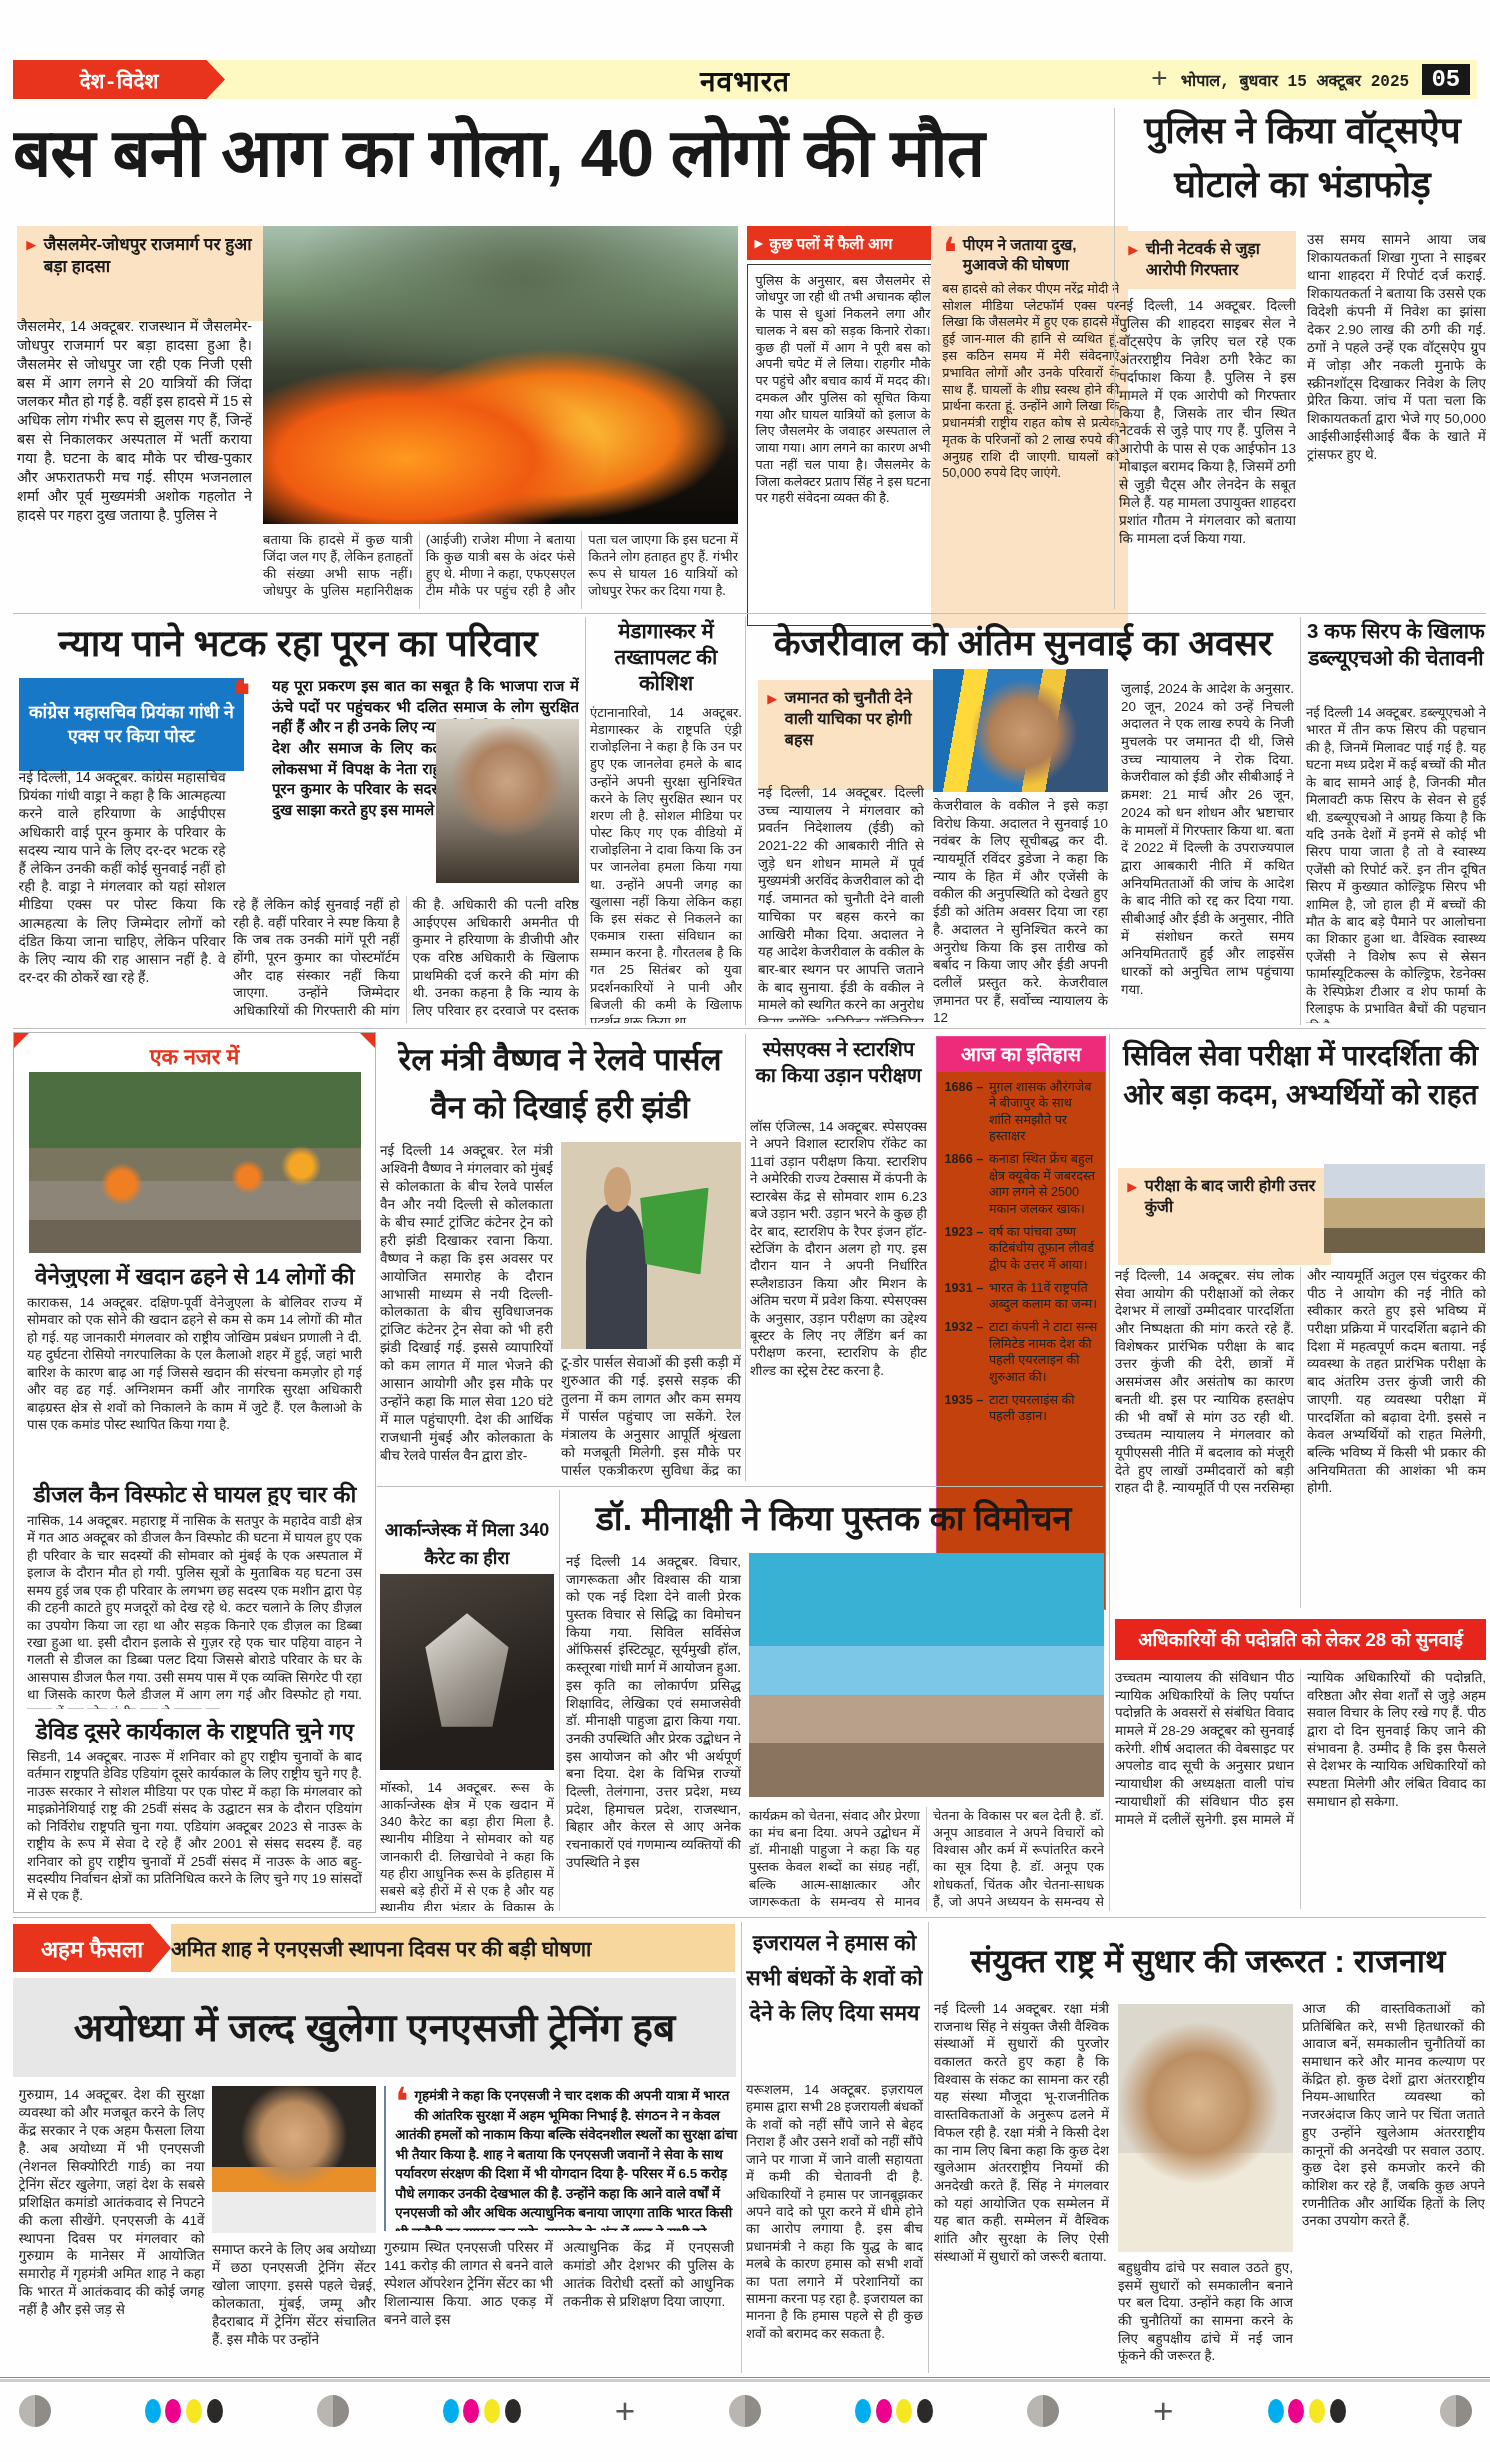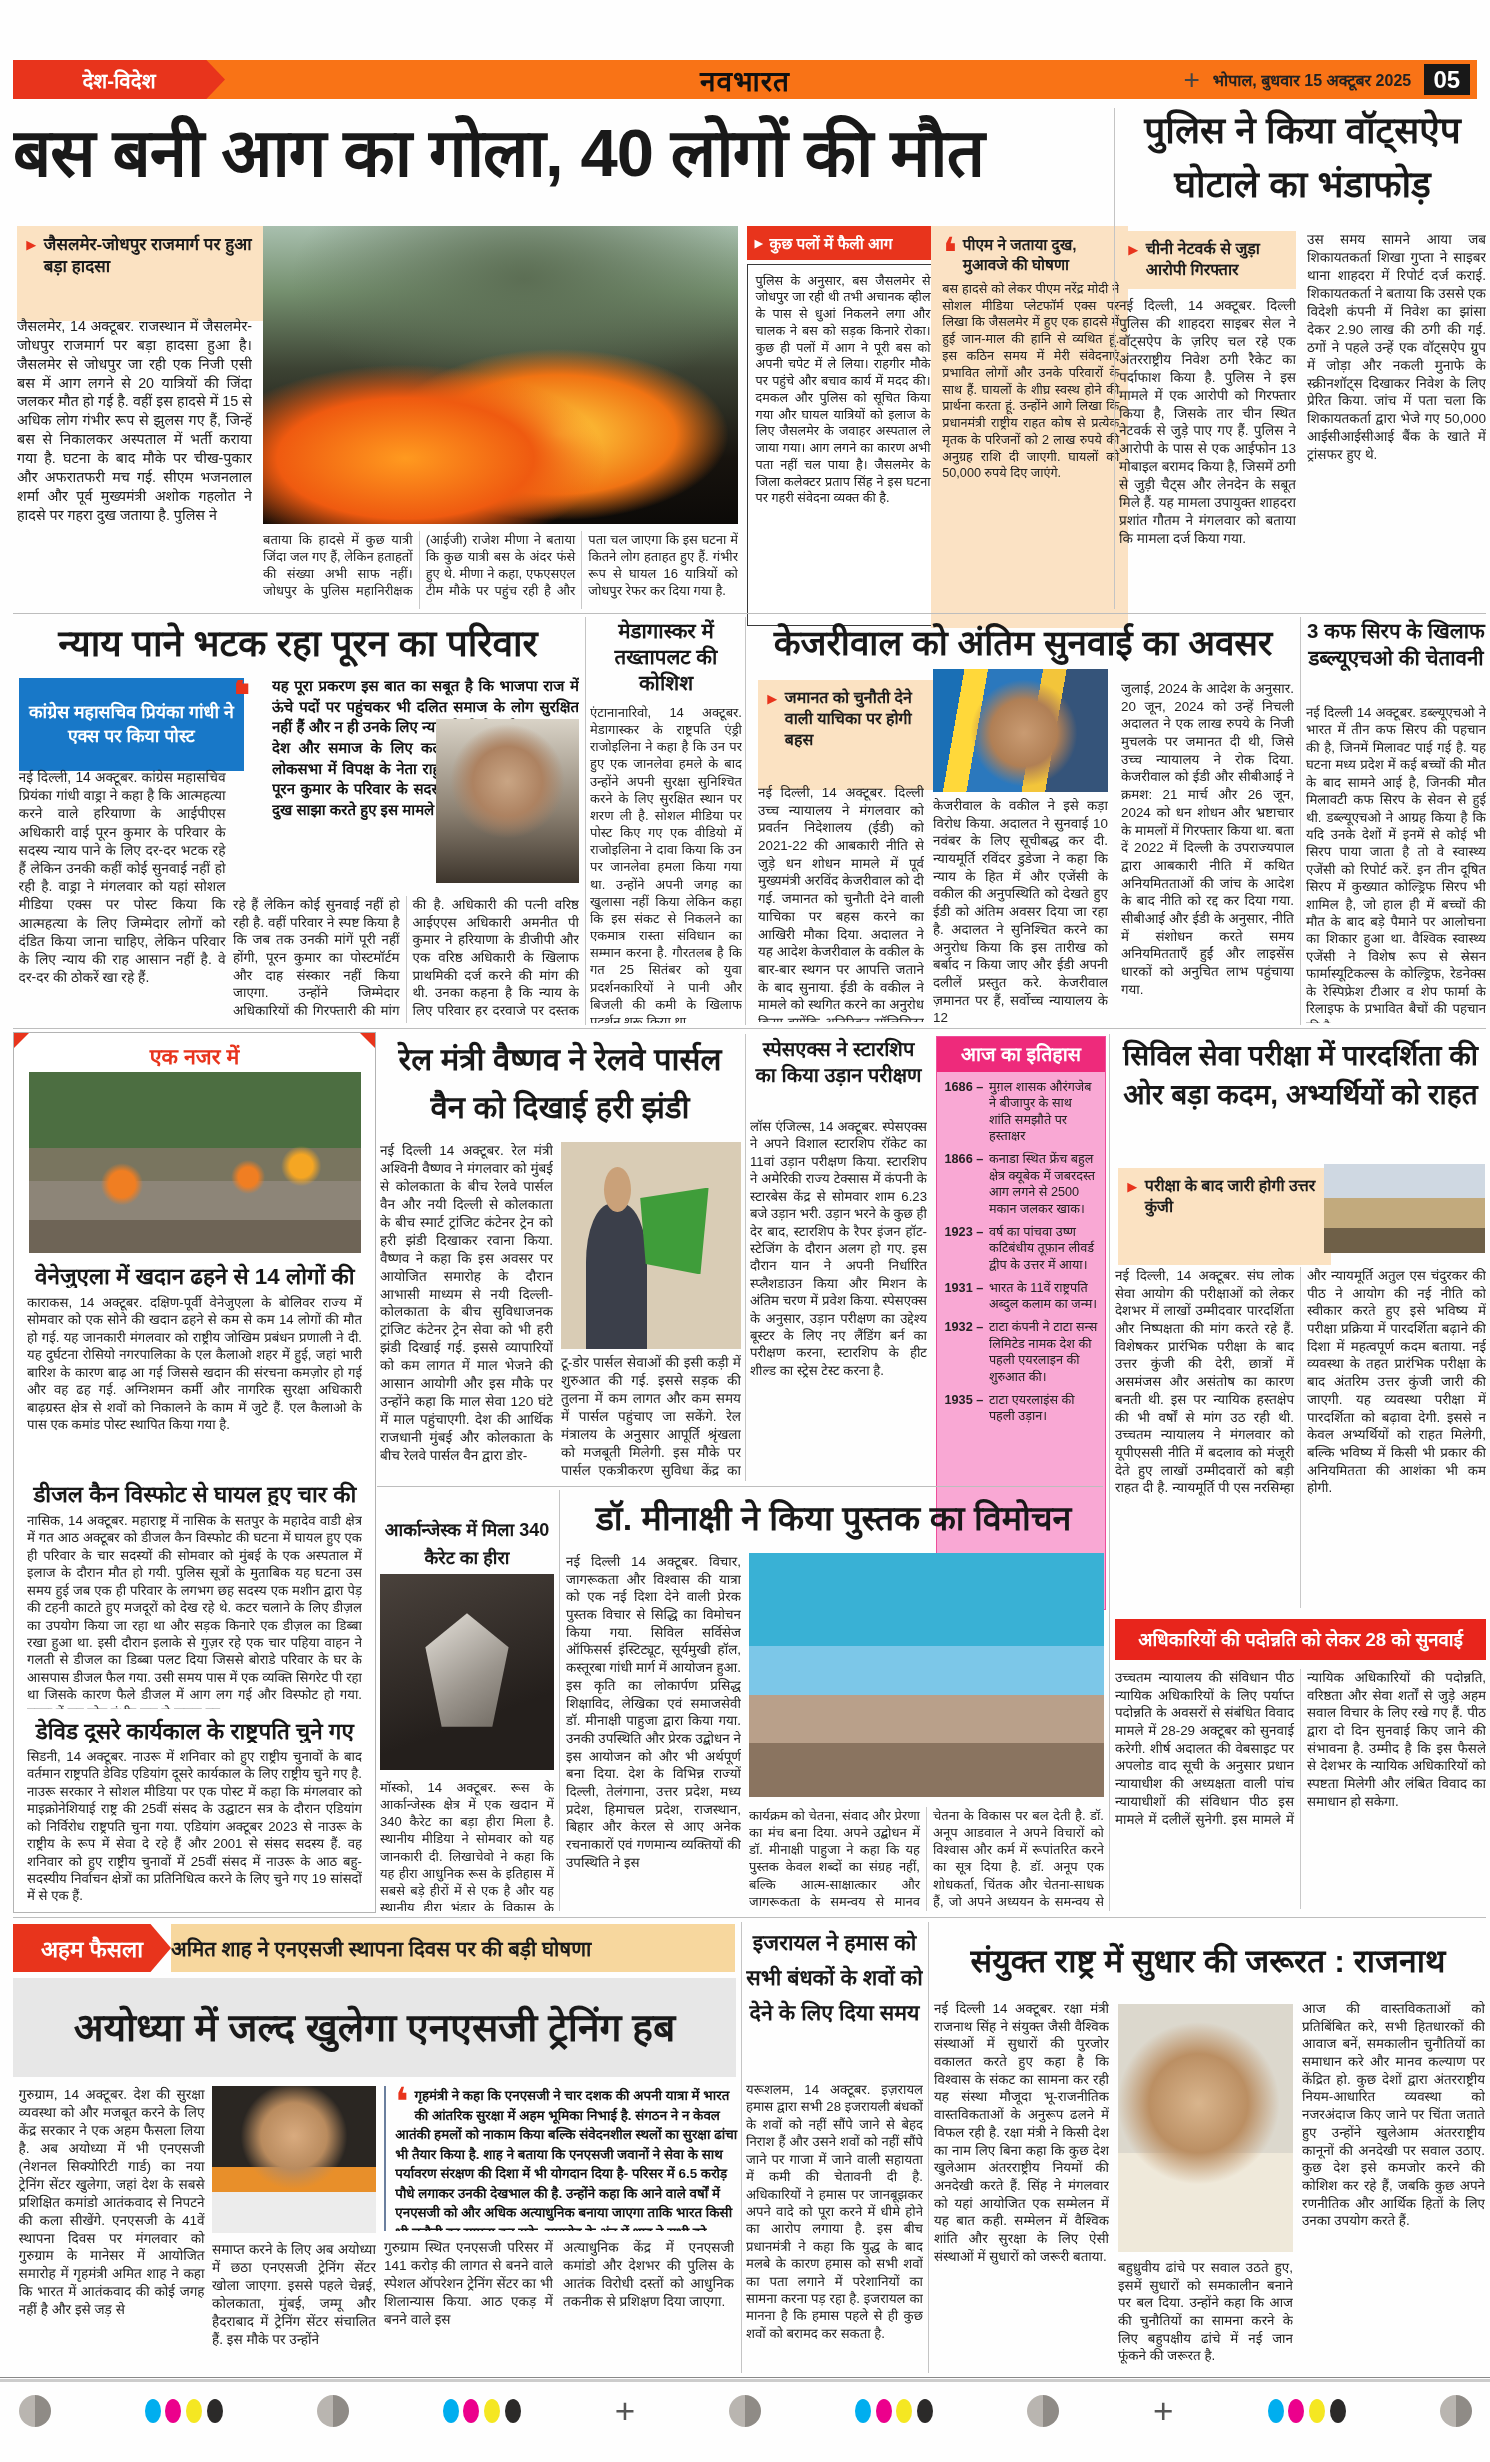--- a/index.html
+++ b/index.html
@@ -1,20 +1,20 @@
 <!DOCTYPE html>
 <html lang="hi" style="font-size:15px"><head>
 <meta charset="utf-8">
 <style>
   html,body{margin:0;padding:0;background:#ffffff;}
   .page{position:relative;width:1490px;height:2462px;background:#fefefe;overflow:hidden;
         font-family:"Liberation Sans","DejaVu Sans",sans-serif;color:#1e1e1e;}
   .abs{position:absolute;overflow:hidden;}
   
-  .hdrbar{background:#f97316;display:flex;align-items:center;}
+  .hdrbar{background:#fef9c3;display:flex;align-items:center;font-family:Liberation Mono, monospace;}
   .sectag{position:absolute;left:0;top:0;height:100%;width:212px;background:#e8341c;color:#fff;
           font-weight:bold;font-size:20.5px;display:flex;align-items:center;justify-content:center;
           clip-path:polygon(0 0,calc(100% - 18.6px) 0,100% 50%,calc(100% - 18.6px) 100%,0 100%);}
   .mast{position:absolute;left:0;right:0;text-align:center;font-weight:800;font-size:28px;color:#111;letter-spacing:0.9px;}
   .hdr-right{position:absolute;right:7.5px;top:0;height:100%;display:flex;align-items:center;gap:13px;}
   .hdr-cross{font-size:28px;font-weight:200;color:#444;}
   .hdr-date{font-weight:bold;font-size:16px;color:#222;}
   .pgno{background:#181818;color:#fff;font-weight:800;font-size:24px;padding:1.9px 9.3px;}
   
   .hl{font-weight:800;color:#191919;text-align:center;}
@@ -33,21 +33,21 @@
   .qmark{color:#e8341c;font-size:56px;line-height:0.6;font-weight:bold;}
   .quote-text{font-weight:bold;font-size:15px;line-height:1.38;color:#141414;text-align:justify;}
   .vr{background:#c4c4c4;width:0.9px;}
   .hr{background:#bdbdbd;height:0.9px;}
   
   .glance{border:0.9px solid #b3b3b3;background:#fff;}
   .glance-title{color:#e8341c;font-weight:800;font-size:21.4px;text-align:center;}
   .corner{position:absolute;width:0;height:0;border-style:solid;}
   .story-h{font-weight:800;font-size:21.4px;text-align:center;color:#191919;}
   
-  .histbox{border:1.9px solid #ee4d9b;background:#f9a8d4;}
+  .histbox{border:1.9px solid #ee4d9b;background:#c2410c;}
   .hist-hdr{background:#ee2a7b;color:#fff;font-weight:800;font-size:19.6px;text-align:center;line-height:35px;}
   .hist-item{display:flex;gap:5.6px;font-size:12.7px;line-height:1.3;margin:6.5px 7.5px;color:#222;}
   .hist-year{font-weight:bold;white-space:nowrap;}
   .redbar{background:#e8251c;color:#fff;font-weight:800;font-size:18.6px;text-align:center;line-height:41px;}
   
   .tagbox{background:#e8341c;color:#fff;font-weight:700;font-size:22.4px;display:flex;align-items:center;justify-content:center;
           clip-path:polygon(0 0,calc(100% - 20.5px) 0,100% 50%,calc(100% - 20.5px) 100%,0 100%);}
   .strip{background:#f7d79e;font-weight:800;font-size:20.5px;display:flex;align-items:center;color:#1c1c1c;}
   .graypanel{background:#e7e7e7;}
   .nsg-quote{border-left:2.8px solid #6b7f9e;padding-left:9.3px;}

